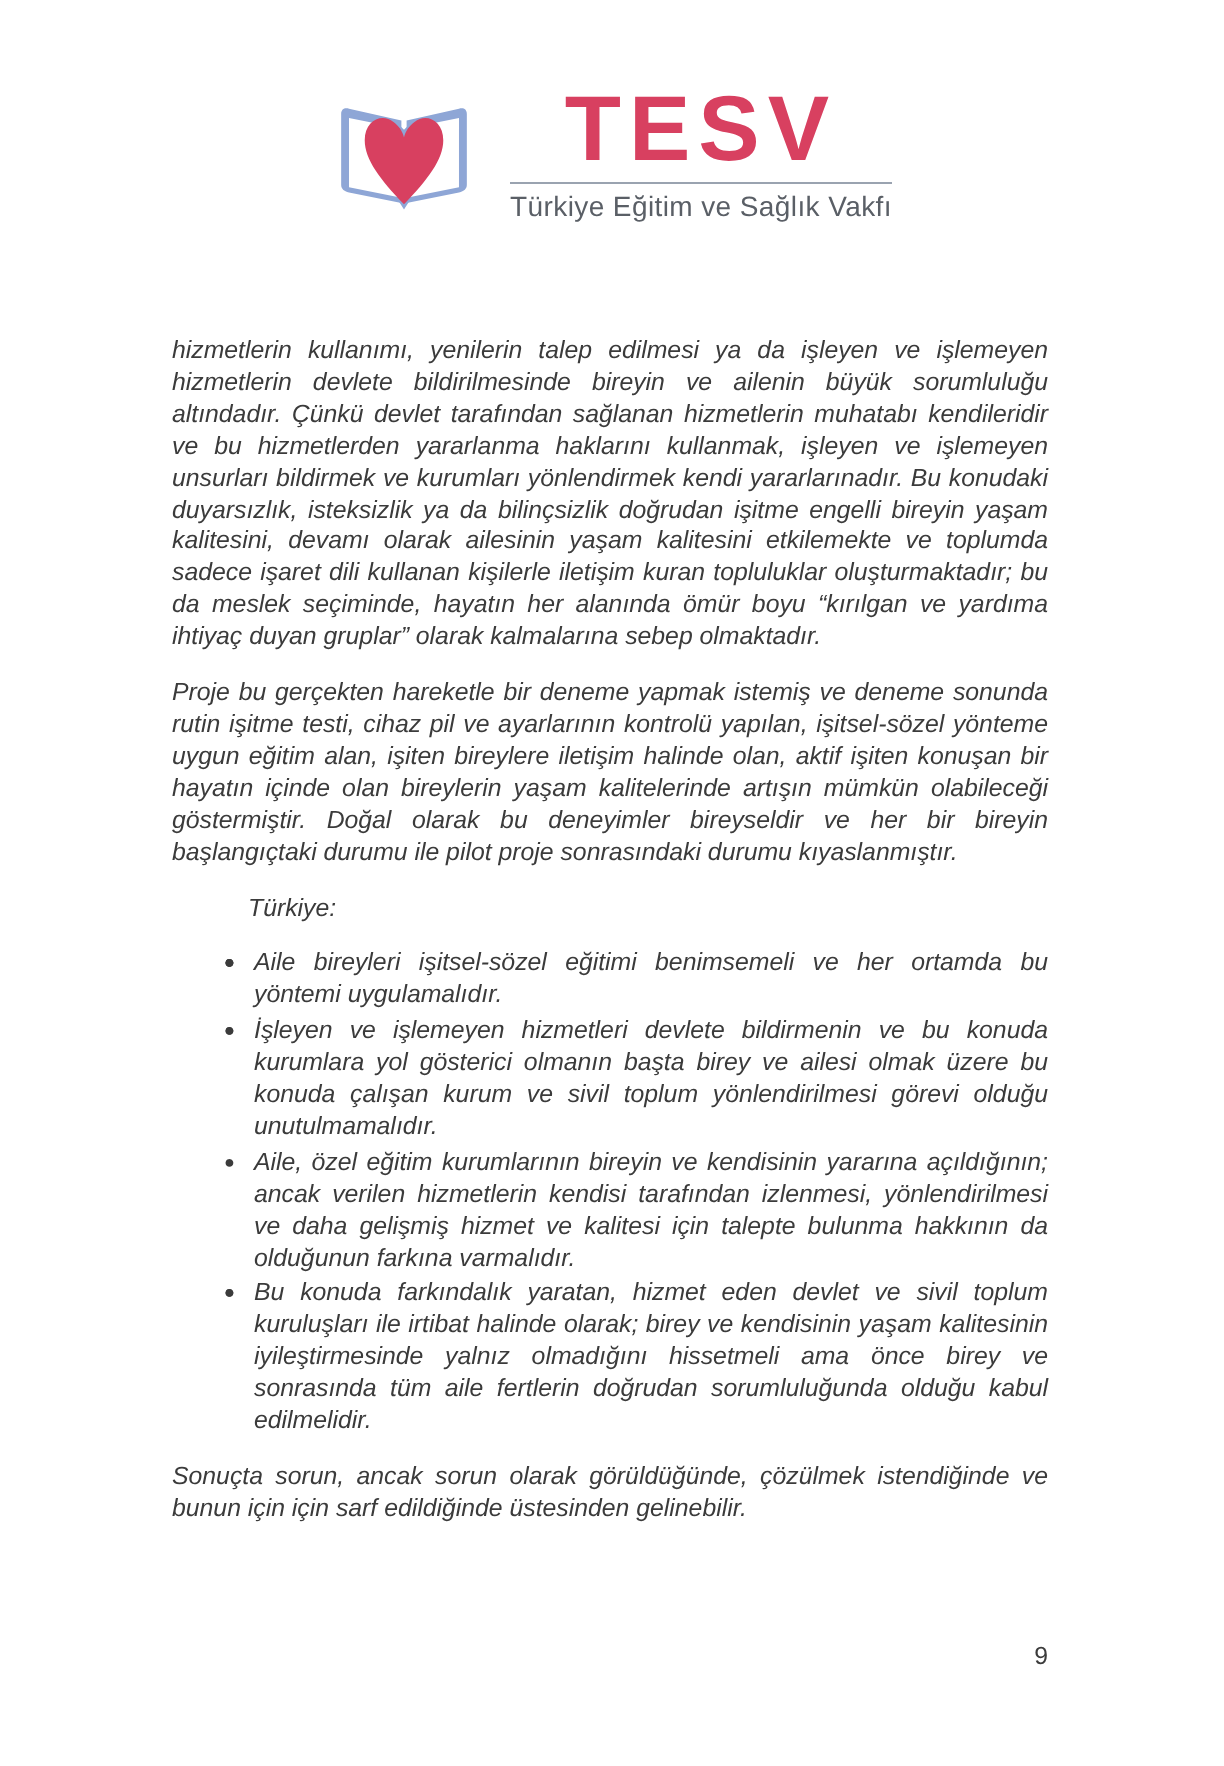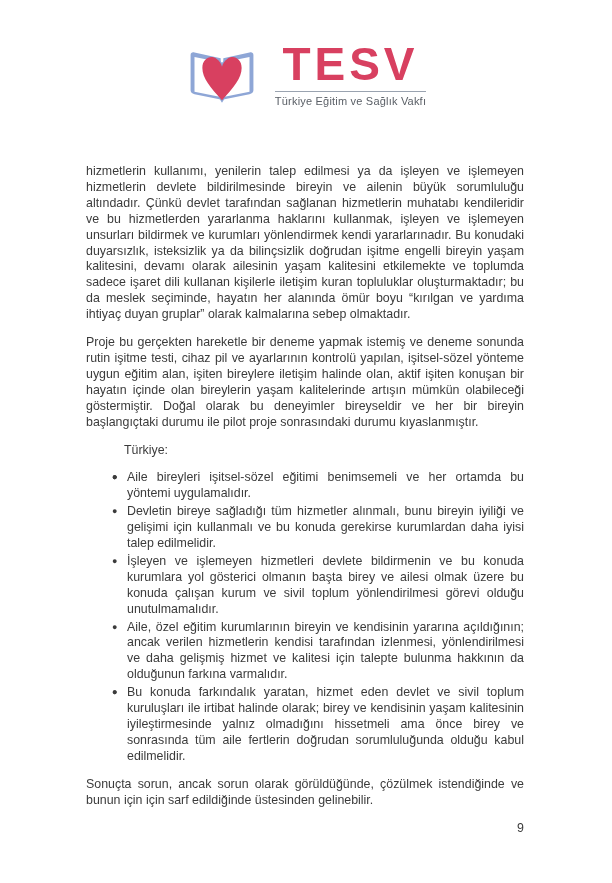--- a/index.html
+++ b/index.html
@@ -27,33 +27,34 @@
     font-size: 46px;
     font-weight: 700;
     letter-spacing: 4px;
     line-height: 1;
     color: #d8germ;
   }
   .logo-sub {
     margin-top: 4px;
     padding-top: 3px;
     border-top: 1px solid #9aa3b0;
-    font-size: 11px;
+    font-size: 14px;
     color: #5a5f66;
     letter-spacing: 0.2px;
     white-space: nowrap;
     align-self: stretch;
     text-align: right;
   }
   
   .content {
     margin: 57px 64px 0 62px;
     font-size: 12.4px;
     line-height: 15.9px;
     text-align: justify;
+    font-style: italic;
   }
   .content p { margin: 0 0 12px 0; }
   .recs-heading { margin: 12px 0 12px 38px; }
   ul.recs { list-style: none; margin: 0 0 12px 0; padding: 0; }
   ul.recs li {
     position: relative;
     padding-left: 41px;
     margin-bottom: 2px;
   }
   ul.recs li .bullet {
@@ -105,21 +106,21 @@
   <div class="content">
     <p>hizmetlerin kullanımı, yenilerin talep edilmesi ya da işleyen ve işlemeyen hizmetlerin devlete bildirilmesinde bireyin ve ailenin büyük sorumluluğu altındadır. Çünkü devlet tarafından sağlanan hizmetlerin muhatabı kendileridir ve bu hizmetlerden yararlanma haklarını kullanmak, işleyen ve işlemeyen unsurları bildirmek ve kurumları yönlendirmek kendi yararlarınadır. Bu konudaki duyarsızlık, isteksizlik ya da bilinçsizlik doğrudan işitme engelli bireyin yaşam kalitesini, devamı olarak ailesinin yaşam kalitesini etkilemekte ve toplumda sadece işaret dili kullanan kişilerle iletişim kuran topluluklar oluşturmaktadır; bu da meslek seçiminde, hayatın her alanında ömür boyu “kırılgan ve yardıma ihtiyaç duyan gruplar” olarak kalmalarına sebep olmaktadır.</p>
     <p>Proje bu gerçekten hareketle bir deneme yapmak istemiş ve deneme sonunda rutin işitme testi, cihaz pil ve ayarlarının kontrolü yapılan, işitsel-sözel yönteme uygun eğitim alan, işiten bireylere iletişim halinde olan, aktif işiten konuşan bir hayatın içinde olan bireylerin yaşam kalitelerinde artışın mümkün olabileceği göstermiştir. Doğal olarak bu deneyimler bireyseldir ve her bir bireyin başlangıçtaki durumu ile pilot proje sonrasındaki durumu kıyaslanmıştır.</p>
 
     <div class="recs-heading">Türkiye:</div>
 
     <ul class="recs">
       <li><span class="bullet">●</span></li>
       <li><span class="bullet">●</span></li>
       <li><span class="bullet">●</span><span>Aile bireyleri işitsel-sözel eğitimi benimsemeli ve her ortamda bu yöntemi uygulamalıdır.</span></li>
-      <li><span class="bullet">●</span><span>Devletin bireye sağladığı tüm hizmetler alınmalı, bunu bireyin iyiliği ve gelişimi için kullanmalı ve bu konuda gerekirse kurumlardan daha iyisi talep edilmelidir.</span></li>
+      <li><span class="bullet">●</span></li>
       <li><span class="bullet">●</span><span>İşleyen ve işlemeyen hizmetleri devlete bildirmenin ve bu konuda kurumlara yol gösterici olmanın başta birey ve ailesi olmak üzere bu konuda çalışan kurum ve sivil toplum yönlendirilmesi görevi olduğu unutulmamalıdır.</span></li>
       <li><span class="bullet">●</span><span>Aile, özel eğitim kurumlarının bireyin ve kendisinin yararına açıldığının; ancak verilen hizmetlerin kendisi tarafından izlenmesi, yönlendirilmesi ve daha gelişmiş hizmet ve kalitesi için talepte bulunma hakkının da olduğunun farkına varmalıdır.</span></li>
       <li><span class="bullet">●</span></li>
       <li><span class="bullet">●</span><span>Bu konuda farkındalık yaratan, hizmet eden devlet ve sivil toplum kuruluşları ile irtibat halinde olarak; birey ve kendisinin yaşam kalitesinin iyileştirmesinde yalnız olmadığını hissetmeli ama önce birey ve sonrasında tüm aile fertlerin doğrudan sorumluluğunda olduğu kabul edilmelidir.</span></li>
     </ul>
 
     <p class="closing">Sonuçta sorun, ancak sorun olarak görüldüğünde, çözülmek istendiğinde ve bunun için için sarf edildiğinde üstesinden gelinebilir.</p>
   </div>
 
   <div class="page-number">9</div>

